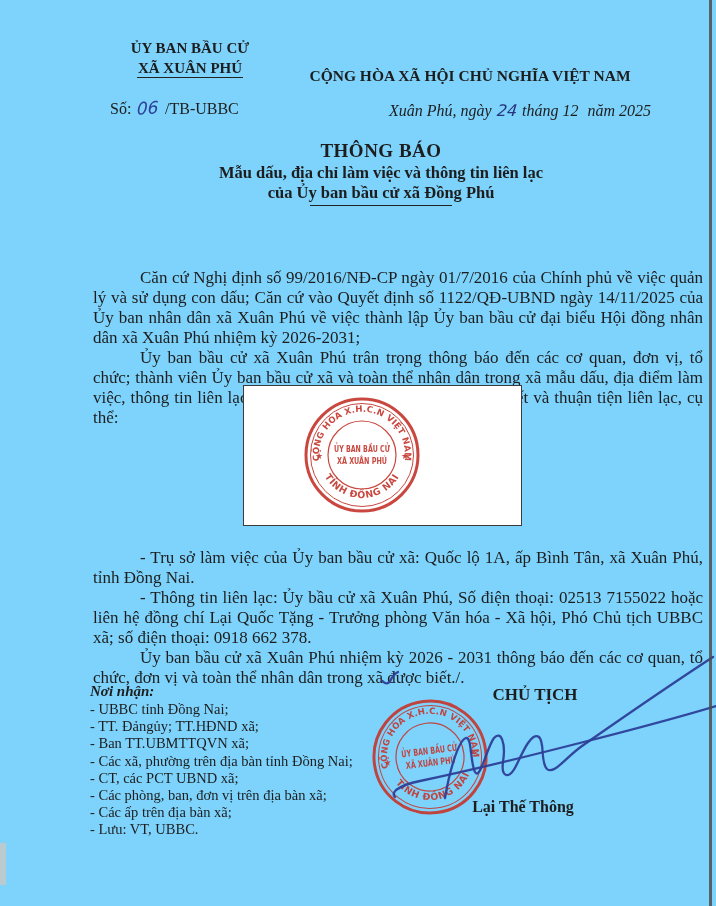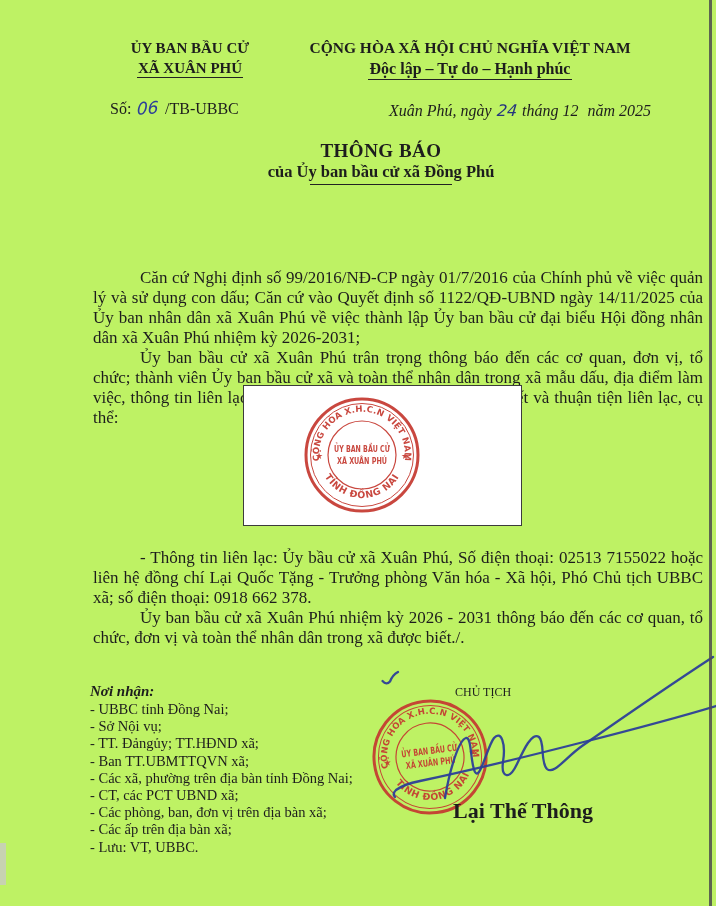--- a/index.html
+++ b/index.html
@@ -1,29 +1,29 @@
 <!DOCTYPE html>
 <html><head>
 <meta charset="utf-8">
 <style>
   html,body{margin:0;padding:0;background:#e8e8e6;}
   .page{
     position:relative; width:716px; height:906px; overflow:hidden;
-    background:#bef264; color:#1d1d1d;
+    background:#7dd3fc; color:#1d1d1d;
     font-family:"Liberation Serif","DejaVu Serif",serif;
   }
   
   .scan-edge{position:absolute;left:709px;top:0;width:3px;height:906px;background:#4c4c4c;opacity:.85;}
   .scan-smudge{position:absolute;left:0;top:843px;width:6px;height:42px;background:#c9c9c4;opacity:.8;}
 
   
   .hdr-left{position:absolute;left:100px;top:38px;width:180px;text-align:center;font-weight:bold;font-size:15px;line-height:20px;}
   .hdr-left .u{border-bottom:1.6px solid #222;padding:0 1px 1px;}
   .hdr-right{position:absolute;left:290px;top:38px;width:360px;text-align:center;font-weight:bold;}
-  .hdr-right .l1{font-size:15.5px;line-height:20px;}
+  .hdr-right .l1{font-size:15.5px;line-height:20px;margin-top:28px;}
   .hdr-right .l2{font-size:16px;line-height:21px;}
   .hdr-right .u{border-bottom:1.6px solid #222;padding:0 2px 2px;}
 
   .doc-no{position:absolute;left:110px;top:98px;font-size:16px;}
   .hand{font-style:italic;font-family:"DejaVu Sans",sans-serif;}
   .ink{color:#2c3f98;}
   .doc-no .hand{display:inline-block;font-size:17px;transform:rotate(-4deg) skewX(-6deg);margin:0 2px;}
   .dateline{position:absolute;left:355px;top:101px;width:330px;text-align:center;font-style:italic;font-size:16px;}
   .dateline .day{display:inline-block;color:#26357e;font-size:16px;transform:skewX(-6deg);margin:0 1px;}
   .dateline .yr{margin-left:5px;}
@@ -53,55 +53,55 @@
   .stamp .ctr{font-size:9.5px;}
   .stamp-in-box{left:58px;top:9px;}
   .stamp-sign{left:370px;top:697px;transform:rotate(-7deg);}
 
   
   .recipients{position:absolute;left:90px;top:681px;width:330px;}
   .recip-label{font-weight:bold;font-style:italic;font-size:15px;line-height:20px;}
   .recip-item{font-size:14.5px;line-height:17.2px;}
 
   
-  .sig-title{position:absolute;left:455px;top:685px;width:160px;font-weight:normal;font-size:12px;}
-  .sig-name{position:absolute;left:443px;top:798px;width:160px;text-align:center;font-weight:bold;font-size:22px;}
+  .sig-title{position:absolute;left:455px;top:685px;width:160px;text-align:center;font-weight:bold;font-size:17px;}
+  .sig-name{position:absolute;left:443px;top:798px;width:160px;text-align:center;font-weight:bold;font-size:16px;}
   .sig-svg{position:absolute;left:360px;top:650px;width:356px;height:180px;}
   .sig-svg path{fill:none;stroke:#2c3f98;stroke-width:2.3;stroke-linecap:round;stroke-linejoin:round;opacity:.95;}
 </style>
 </head>
 <body>
 
 <div class="page">
 
   <div class="hdr-left">
     <div>ỦY BAN BẦU CỬ</div>
     <div><span class="u">XÃ XUÂN PHÚ</span></div>
   </div>
 
   <div class="hdr-right">
     <div class="l1">CỘNG HÒA XÃ HỘI CHỦ NGHĨA VIỆT NAM</div>
-    <div class="l2"><span class="u">Độc lập – Tự do – Hạnh phúc</span></div>
   </div>
 
   <div class="doc-no">
     <span>Số:</span>
     <span class="hand ink">06</span>
     <span>/TB-UBBC</span>
   </div>
 
   <div class="dateline">
     <span>Xuân Phú, ngày</span>
     <span class="day hand">24</span>
     <span>tháng 12</span>
     <span class="yr">năm 2025</span>
   </div>
 
   <div class="title-block">
     <div class="t1">THÔNG BÁO</div>
+    <div class="t2">Mẫu dấu, địa chỉ làm việc và thông tin liên lạc</div>
     <div class="t3">của Ủy ban bầu cử xã Đồng Phú</div>
     <div class="t-underline"></div>
   </div>
 
   <div class="body-block bb1">
     <p>Căn cứ Nghị định số 99/2016/NĐ-CP ngày 01/7/2016 của Chính phủ về việc quản lý và sử dụng con dấu; Căn cứ vào Quyết định số 1122/QĐ-UBND ngày 14/11/2025 của Ủy ban nhân dân xã Xuân Phú về việc thành lập Ủy ban bầu cử đại biểu Hội đồng nhân dân xã Xuân Phú nhiệm kỳ 2026-2031;</p>
     <p>Ủy ban bầu cử xã Xuân Phú trân trọng thông báo đến các cơ quan, đơn vị, tổ chức; thành viên Ủy ban bầu cử xã và toàn thể nhân dân trong xã mẫu dấu, địa điểm làm việc, thông tin liên lạc của Ủy ban bầu cử xã Xuân Phú để biết và thuận tiện liên lạc, cụ thể:</p>
   </div>
 
   <div class="stamp-box">
@@ -116,28 +116,28 @@
       <text class="arc"><textPath href="#arcTopA" startOffset="50%" text-anchor="middle">CỘNG HÒA X.H.C.N VIỆT NAM</textPath></text>
       <text class="arc arc-bot"><textPath href="#arcBotA" startOffset="50%" text-anchor="middle">TỈNH ĐỒNG NAI</textPath></text>
       <text x="17" y="63.5" text-anchor="middle" class="star">★</text>
       <text x="103" y="63.5" text-anchor="middle" class="star">★</text>
       <text x="60" y="57" text-anchor="middle" class="ctr" textLength="56" lengthAdjust="spacingAndGlyphs">ỦY BAN BẦU CỬ</text>
       <text x="60" y="69" text-anchor="middle" class="ctr" textLength="50" lengthAdjust="spacingAndGlyphs">XÃ XUÂN PHÚ</text>
     </svg>
   </div>
 
   <div class="body-block bb2">
+    <p>- Trụ sở làm việc của Ủy ban bầu cử xã: Quốc lộ 1A, ấp Bình Tân, xã Xuân Phú, tỉnh Đồng Nai.</p>
     <p>- Thông tin liên lạc: Ủy bầu cử xã Xuân Phú, Số điện thoại: 02513 7155022 hoặc liên hệ đồng chí Lại Quốc Tặng - Trưởng phòng Văn hóa - Xã hội, Phó Chủ tịch UBBC xã; số điện thoại: 0918 662 378.</p>
     <p>Ủy ban bầu cử xã Xuân Phú nhiệm kỳ 2026 - 2031 thông báo đến các cơ quan, tổ chức, đơn vị và toàn thể nhân dân trong xã được biết./.</p>
   </div>
 
   <div class="recipients">
     <div class="recip-label">Nơi nhận:</div>
     <div class="recip-item">- UBBC tỉnh Đồng Nai;</div>
-    <div class="recip-item">- Sở Nội vụ;</div>
     <div class="recip-item">- TT. Đảngủy; TT.HĐND xã;</div>
     <div class="recip-item">- Ban TT.UBMTTQVN xã;</div>
     <div class="recip-item">- Các xã, phường trên địa bàn tỉnh Đồng Nai;</div>
     <div class="recip-item">- CT, các PCT UBND xã;</div>
     <div class="recip-item">- Các phòng, ban, đơn vị trên địa bàn xã;</div>
     <div class="recip-item">- Các ấp trên địa bàn xã;</div>
     <div class="recip-item">- Lưu: VT, UBBC.</div>
   </div>
 
   <div class="sig-title">CHỦ TỊCH</div>

